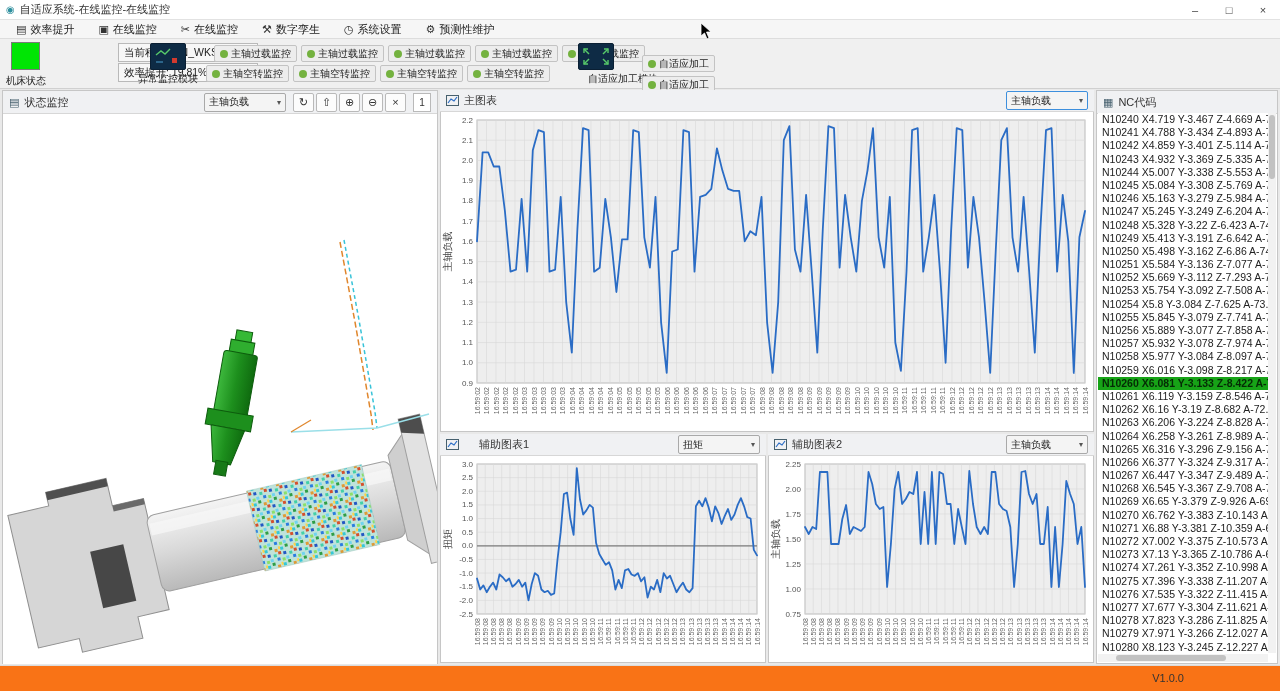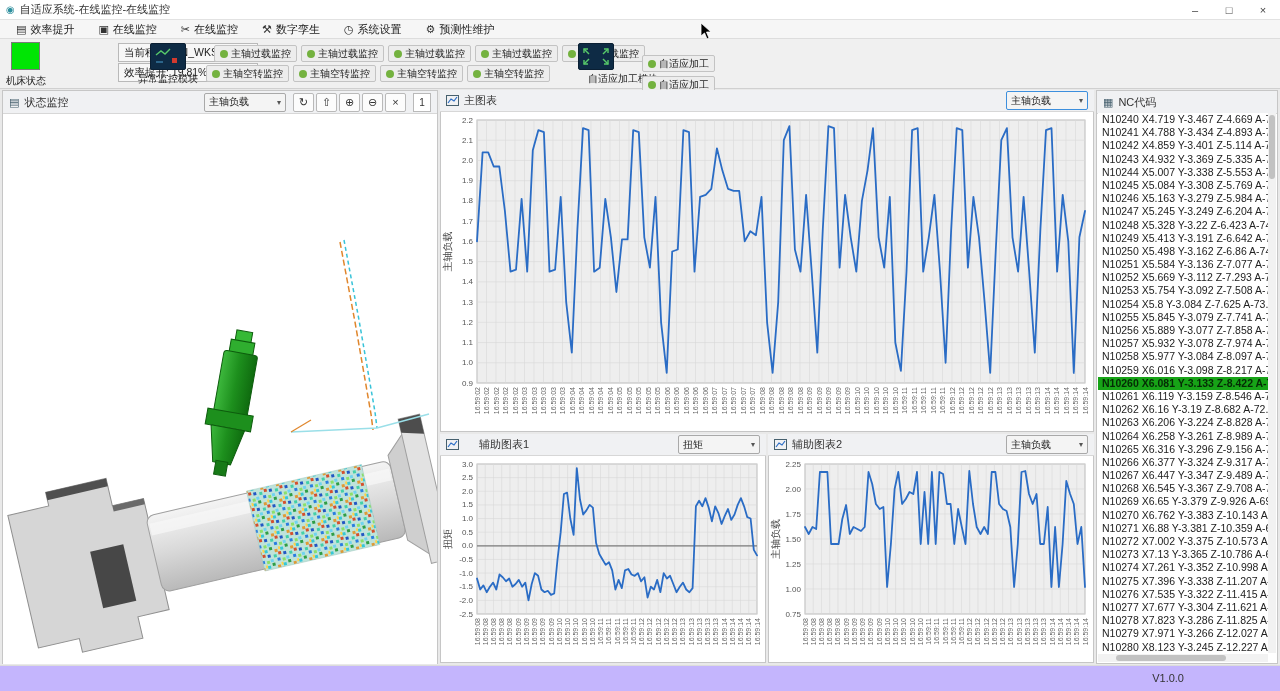--- a/index.html
+++ b/index.html
@@ -49,21 +49,21 @@
   
   #nclist{position:absolute;left:1px;top:22px;right:1px;bottom:1px;overflow:hidden;background:#fff;}
   .ncrow{height:13.2px;line-height:13.2px;font-size:10.5px;color:#222;white-space:nowrap;overflow:hidden;
     padding-left:4px;}
   .ncrow.sel{background:#17a317;color:#052b05;font-weight:bold;}
   .sb-v{position:absolute;right:1px;top:22px;width:8px;bottom:10px;background:#f2f2f2;}
   .sb-v .thumb{position:absolute;left:1px;top:2px;width:6px;height:64px;background:#c2c2c2;border-radius:3px;}
   .sb-h{position:absolute;left:1px;right:9px;bottom:1px;height:8px;background:#f2f2f2;}
   .sb-h .thumb{position:absolute;left:18px;top:1px;width:110px;height:6px;background:#c2c2c2;border-radius:3px;}
   
-  #statusbar{left:0;top:665px;width:1280px;height:26px;background:#c4b5fd;border-top:1px solid #dcdcdc;
+  #statusbar{left:0;top:665px;width:1280px;height:26px;background:#f97316;border-top:1px solid #dcdcdc;
     font-size:11px;color:#333;}
   #versionLabel{position:absolute;right:96px;top:6px;}
   #cursor{left:700px;top:22px;width:12px;height:18px;pointer-events:none;}
 </style>
 </head>
 <body>
 
 <div id="titlebar" class="abs">
   <span class="appicon">◉</span>
   <span>自适应系统-在线监控-在线监控</span>

